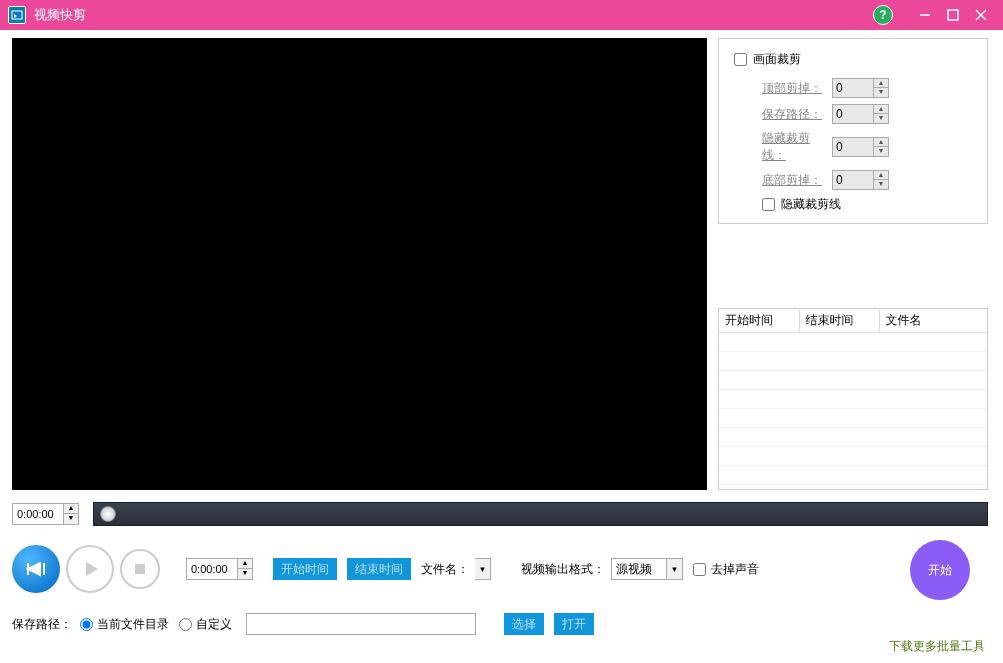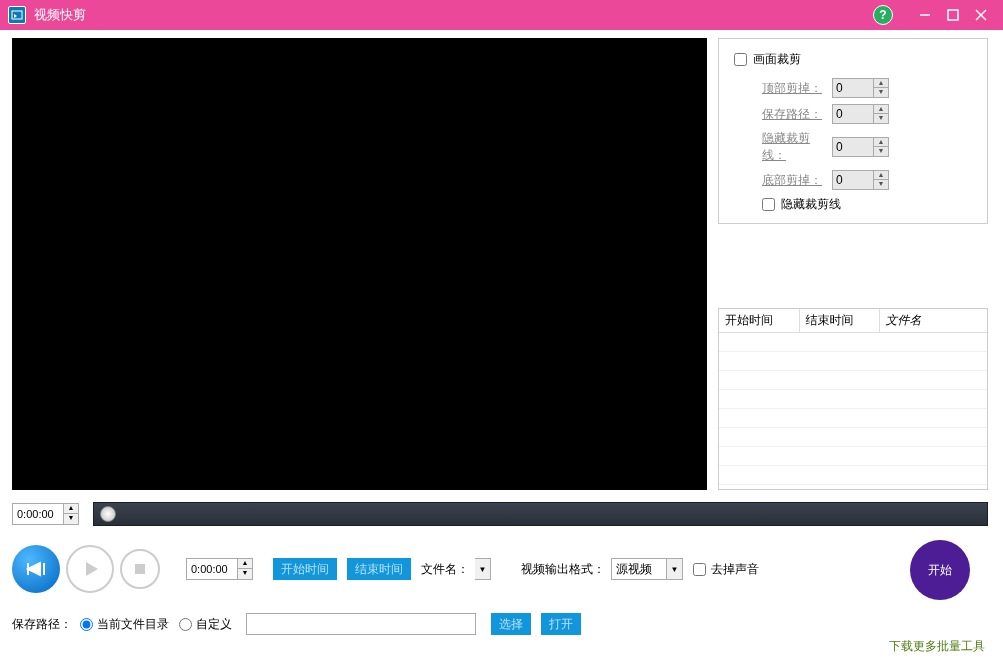--- a/index.html
+++ b/index.html
@@ -27,21 +27,21 @@
 .crop-row .spinner .spin-btns { display: flex; flex-direction: column; border: 1px solid #aaa; border-left: none; background: #e8e8e8; }
 .crop-row .spinner .spin-btns div { width: 14px; height: 9px; font-size: 7px; line-height: 7px; text-align: center; cursor: pointer; color: #555; }
 .crop-row .spinner .spin-btns div:first-child { border-bottom: 1px solid #aaa; }
 .hide-crop { display: flex; align-items: center; padding-left: 28px; margin-top: 0; }
 .hide-crop input { margin-right: 6px; }
 
 .edit-list-label { position: absolute; left: 718px; top: 280px; }
 .edit-list { position: absolute; left: 718px; top: 278px; width: 270px; height: 182px; border: 1px solid #ccc; }
 .edit-list table { width: 100%; border-collapse: collapse; }
 .edit-list th { text-align: left; padding: 3px 6px; background: #fff; border-right: 1px solid #ddd; border-bottom: 1px solid #ddd; font-weight: normal; height: 22px; }
-.edit-list th:last-child { border-right: none; font-style: italic; }
+.edit-list th:last-child { border-right: none; }
 .edit-list .rows { height: 158px; }
 .edit-list .rows div { height: 19px; border-bottom: 1px solid #f0f0f0; }
 
 .time-row { position: absolute; left: 12px; top: 470px; width: 976px; height: 28px; display: flex; align-items: center; }
 .time-spinner { display: flex; margin-right: 14px; }
 .time-spinner input { width: 52px; height: 22px; border: 1px solid #aaa; padding: 0 4px; font-size: 11px; }
 .time-spinner .spin-btns { display: flex; flex-direction: column; border: 1px solid #aaa; border-left: none; }
 .time-spinner .spin-btns div { width: 14px; height: 10px; font-size: 7px; line-height: 8px; text-align: center; cursor: pointer; background: #f0f0f0; }
 .time-spinner .spin-btns div:first-child { border-bottom: 1px solid #aaa; }
 .slider-track { flex: 1; height: 24px; background: linear-gradient(#3a4250,#2a3038); border: 1px solid #1a1e26; position: relative; }
@@ -55,21 +55,21 @@
 .ctrl-gap { width: 20px; }
 .blue-btn { background: #1296db; color: #b8e0f7; border: none; padding: 0 8px; height: 22px; cursor: pointer; }
 .ctrl-label { margin: 0 6px 0 10px; }
 .text-input { height: 22px; border: 1px solid #aaa; padding: 0 4px; }
 .dropdown { display: inline-flex; }
 .dropdown input { height: 22px; border: 1px solid #aaa; padding: 0 4px; }
 .dropdown .dd-btn { width: 16px; height: 22px; border: 1px solid #aaa; border-left: none; background: #f0f0f0; display: flex; align-items: center; justify-content: center; font-size: 8px; cursor: pointer; }
 .checkbox-inline { display: flex; align-items: center; margin-left: 10px; }
 .checkbox-inline input { margin-right: 5px; }
 
-.start-btn { position: absolute; right: 18px; top: 0; width: 60px; height: 60px; border-radius: 50%; background: #4c1d95; color: #fff; display: flex; align-items: center; justify-content: center; font-size: 14px; cursor: pointer; }
+.start-btn { position: absolute; right: 18px; top: 0; width: 60px; height: 60px; border-radius: 50%; background: #8b5cf6; color: #fff; display: flex; align-items: center; justify-content: center; font-size: 14px; cursor: pointer; }
 
 .save-row { position: absolute; left: 12px; top: 580px; width: 976px; height: 28px; display: flex; align-items: center; }
 .radio-inline { display: flex; margin-right: 10px; }
 .radio-inline input { margin-right: 4px; }
 
 .download-link { position: absolute; right: 18px; bottom: 8px; color: #4d7c0f; cursor: pointer; }
 </style>
 </head>
 <body>
 
@@ -239,19 +239,19 @@
     <span>保存路径：</span>
     <div class="radio-inline" style="margin-left:8px">
       <input type="radio" name="savepath" checked="" style="">
       <span>当前文件目录</span>
     </div>
     <div class="radio-inline">
       <input type="radio" name="savepath" style="">
       <span>自定义</span>
     </div>
     <input class="text-input" style="width: 230px; margin-left: 4px;" value="">
-    <button class="blue-btn" style="margin-left:15px">选择</button>
+    <button class="blue-btn" style="margin-left:28px">选择</button>
     <button class="blue-btn" style="margin-left:10px">打开</button>
   </div>
 
   <div class="download-link">下载更多批量工具</div>
 
 </div>
 
 </body></html>

